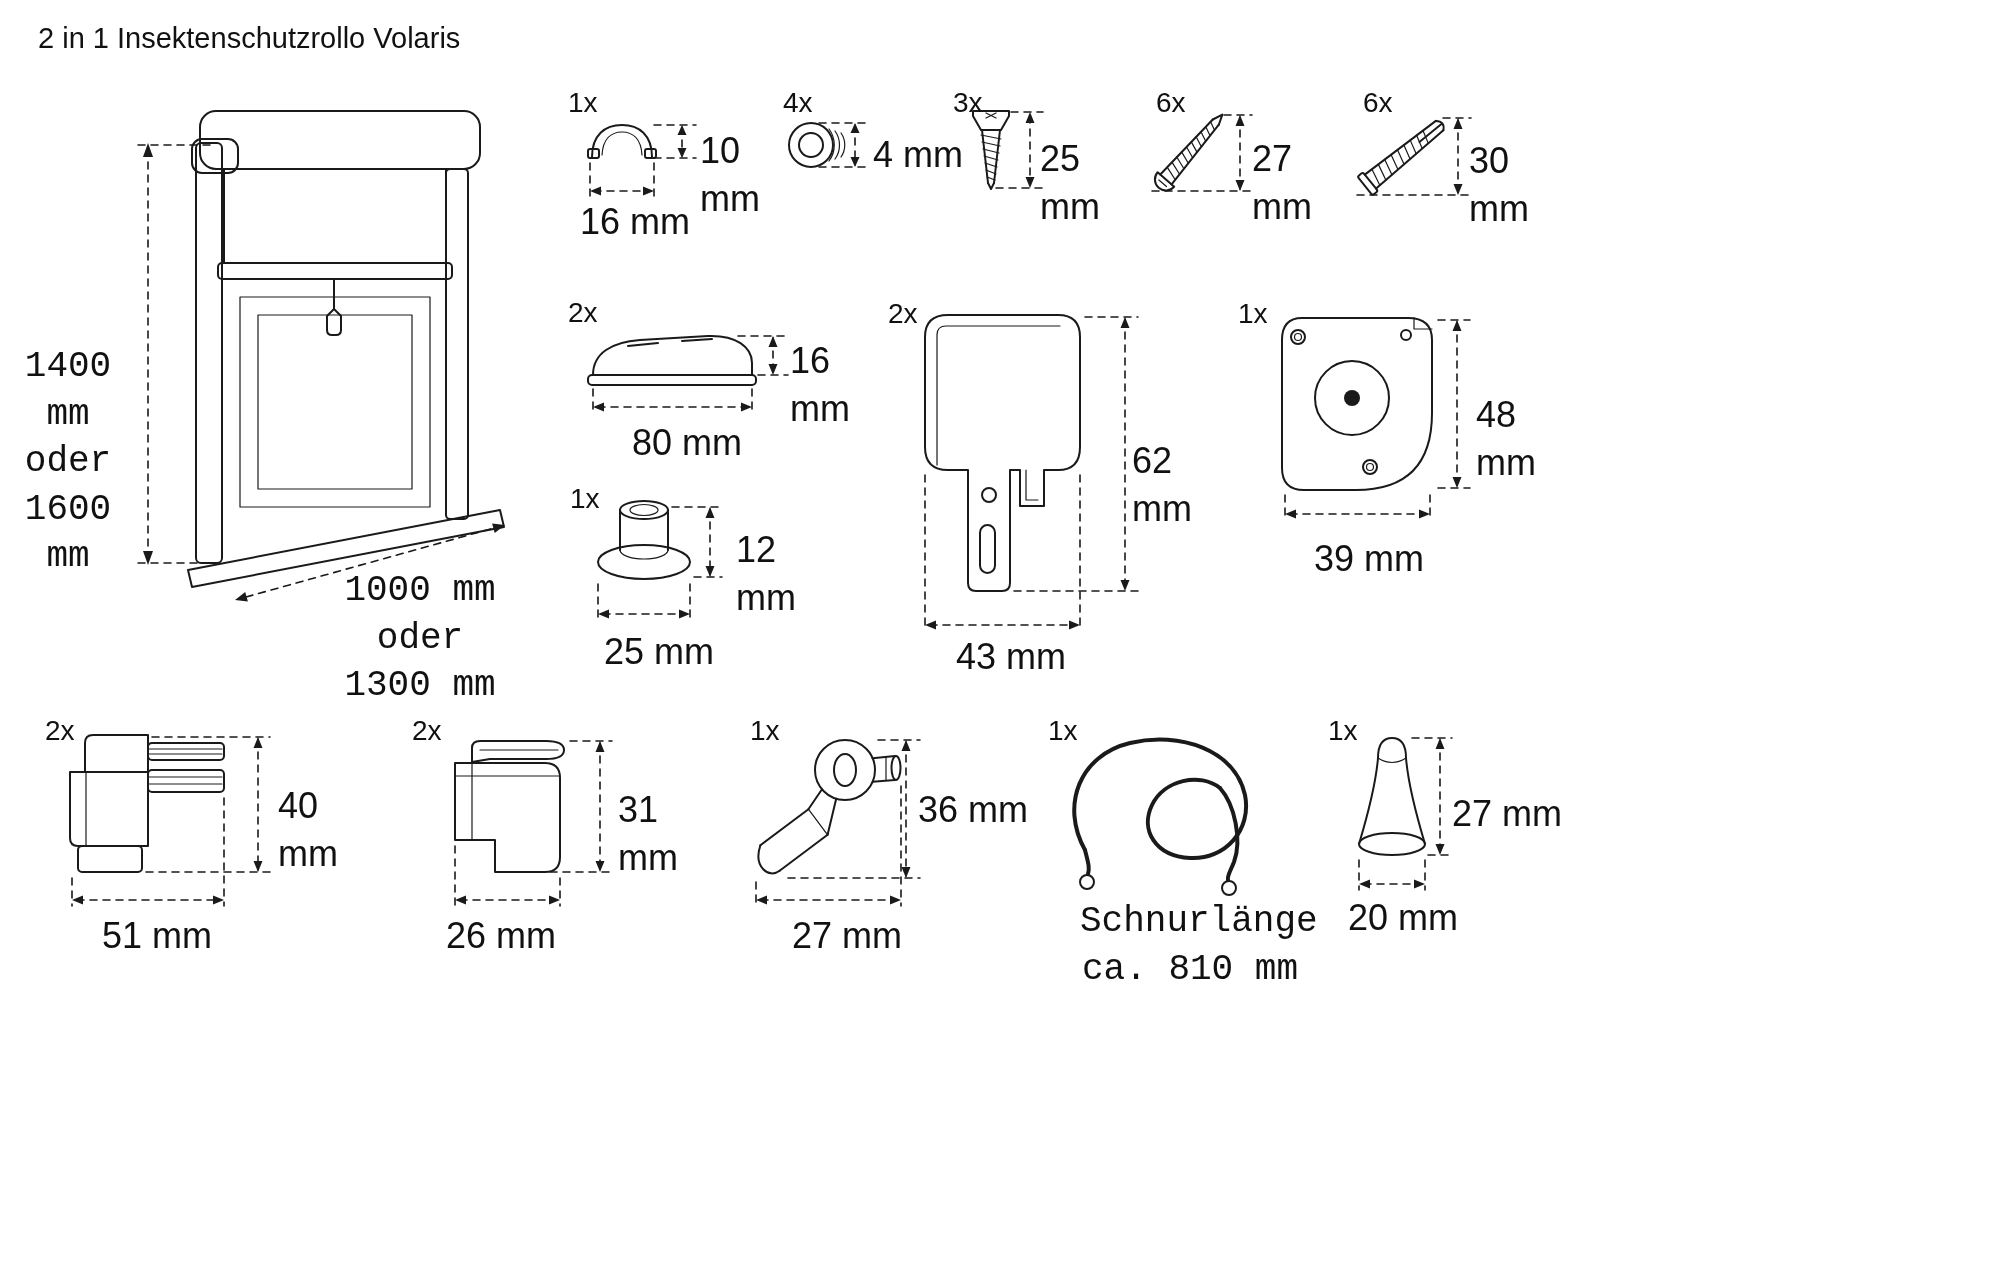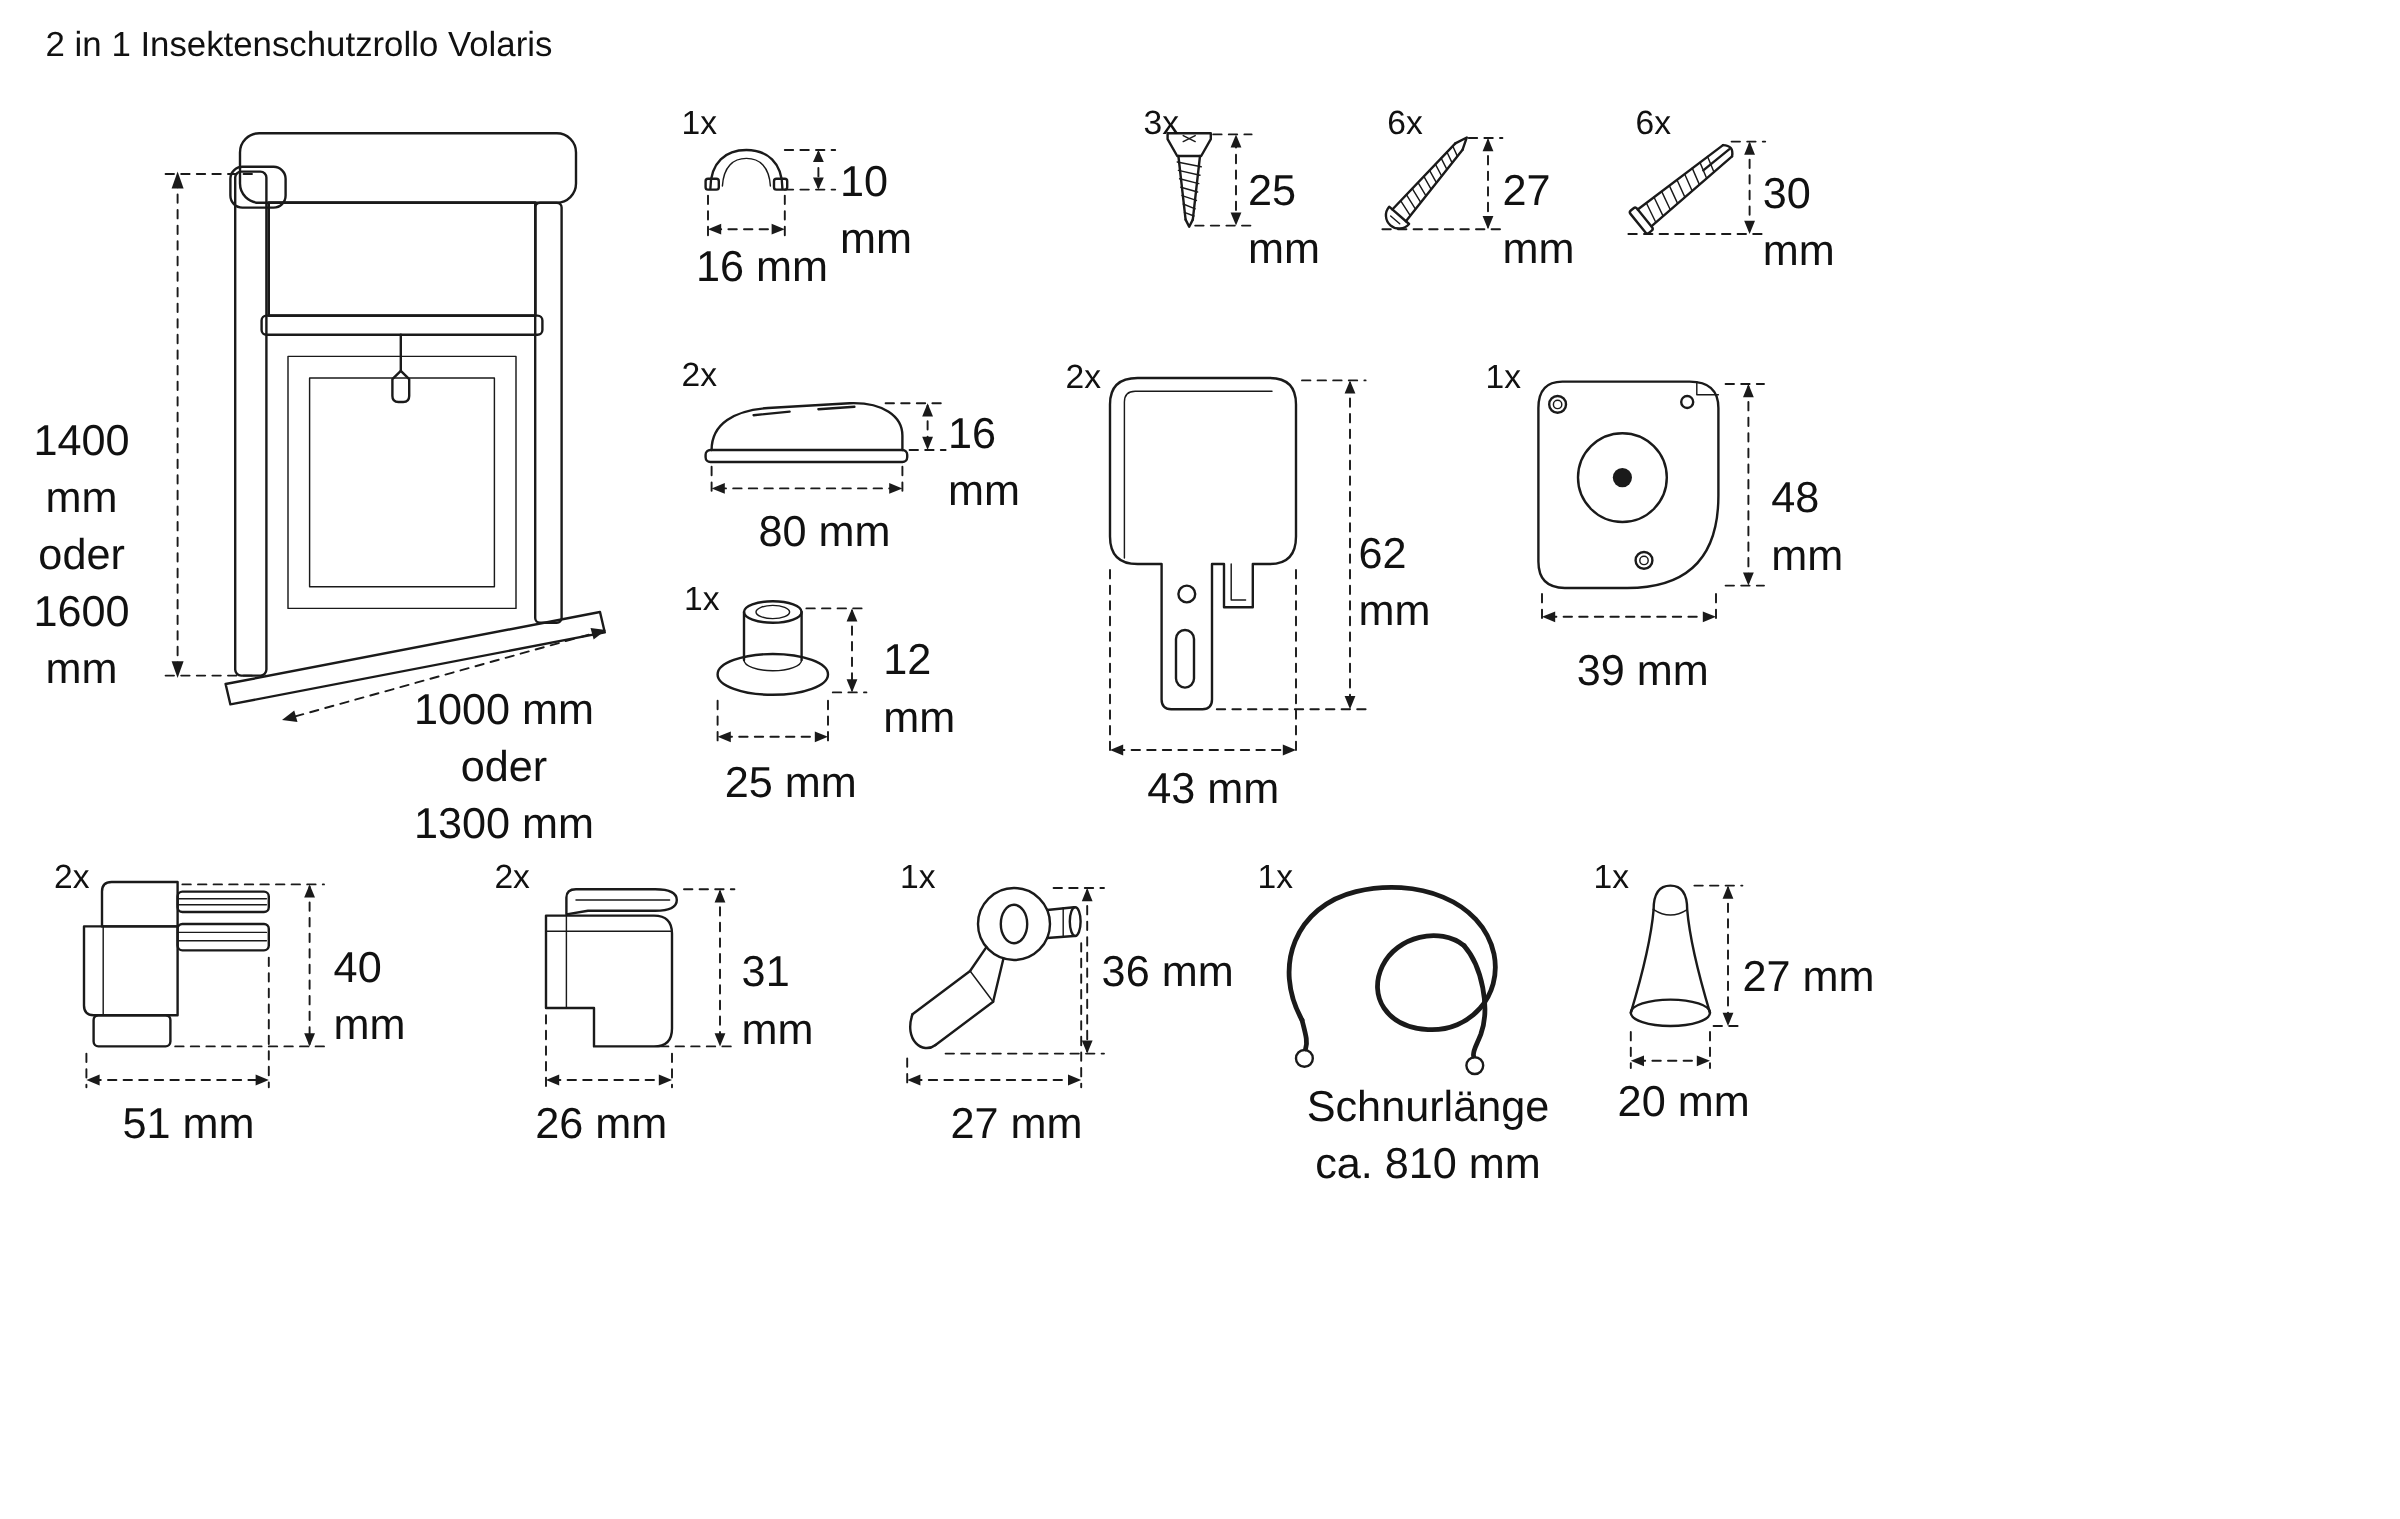--- a/index.html
+++ b/index.html
@@ -5,21 +5,21 @@
   html,body { margin:0; padding:0; background:#fff; }
   .canvas {
     position:relative; width:2000px; height:989px; background:#ffffff;
     font-family:"Liberation Sans","DejaVu Sans",sans-serif; color:#111;
     overflow:hidden;
   }
   .title { position:absolute; left:38px; top:22px; font-size:29px; }
   .part  { position:absolute; }
   .qty   { position:absolute; font-size:28px; }
   .dim   { position:absolute; font-size:36px; line-height:1.32; white-space:pre-line; }
-  .center{ text-align:center; }
+  .center{ text-align:center;font-family:Liberation Mono, monospace; }
   .draw path,.draw rect,.draw circle,.draw ellipse,.draw line,.draw polyline,.draw polygon {
     fill:none; stroke:#1a1a1a; stroke-width:2; stroke-linecap:round; stroke-linejoin:round;
   }
   .draw .thin  { stroke-width:1.2; }
   .draw .dash  { stroke-dasharray:7 6; stroke-width:1.6; }
   .draw .arrow { fill:#1a1a1a; stroke:none; }
   .draw .fill  { fill:#1a1a1a; stroke:none; }
   .draw .cord  { stroke-width:4; }
 </style>
 </head>
@@ -79,20 +79,36 @@
       <line class="dash thin" x1="30" y1="78" x2="30" y2="112"></line>
       <line class="dash thin" x1="94" y1="78" x2="94" y2="112"></line>
       <line class="dash" x1="34" y1="106" x2="90" y2="106"></line>
       <polygon class="arrow" points="30,106 41,101.5 41,110.5"></polygon>
       <polygon class="arrow" points="94,106 83,101.5 83,110.5"></polygon>
     </svg>
     <div class="dim" style="left:140px;top:42px">10 mm</div>
     <div class="dim" style="left:20px;top:113px">16 mm</div>
   </div>
 
+  <div class="part" style="left:775px;top:85px;width:190px;height:110px">
+    <div class="qty" style="left:8px;top:2px">4x</div>
+    <svg class="draw" width="190" height="110">
+      <circle cx="36" cy="60" r="22"></circle>
+      <circle cx="36" cy="60" r="12"></circle>
+      <path class="thin" d="M54,44 c7,9 7,23 0,32"></path>
+      <path class="thin" d="M60,46 c6,8 6,20 0,28"></path>
+      <path class="thin" d="M66,48 c5,7 5,17 0,24"></path>
+      <line class="dash thin" x1="44" y1="38" x2="92" y2="38"></line>
+      <line class="dash thin" x1="44" y1="82" x2="92" y2="82"></line>
+      <line class="dash" x1="80" y1="40" x2="80" y2="80"></line>
+      <polygon class="arrow" points="80,38 75.5,48 84.5,48"></polygon>
+      <polygon class="arrow" points="80,82 75.5,72 84.5,72"></polygon>
+    </svg>
+    <div class="dim" style="left:98px;top:46px">4 mm</div>
+  </div>
 
   <div class="part" style="left:945px;top:85px;width:200px;height:130px">
     <div class="qty" style="left:8px;top:2px">3x</div>
     <svg class="draw" width="200" height="130">
       <polygon points="28,26 64,26 64,31 56,45 36,45 28,31"></polygon>
       <line class="thin" x1="41" y1="28" x2="51" y2="33"></line>
       <line class="thin" x1="51" y1="28" x2="41" y2="33"></line>
       <line x1="37" y1="45" x2="43" y2="98"></line>
       <line x1="55" y1="45" x2="49" y2="98"></line>
       <polyline points="43,98 46,104 49,98"></polyline>

